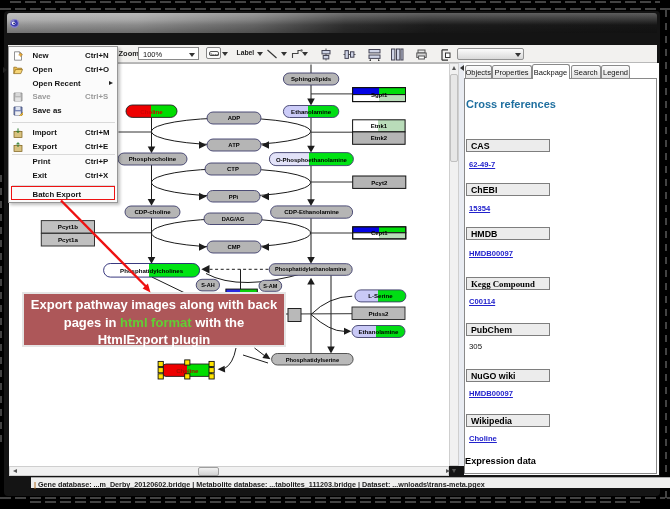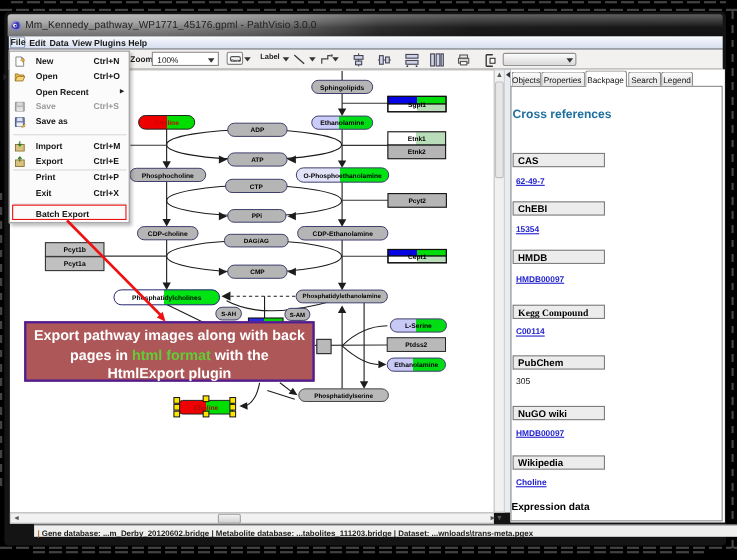--- a/index.html
+++ b/index.html
@@ -48,21 +48,21 @@
     font-size:8.8px;font-weight:bold;color:#000;padding-left:4px;line-height:12px;}
   .xlink{position:absolute;font-size:7.6px;font-weight:bold;color:#2222cc;text-decoration:underline;}
   
   #filemenu{left:8px;top:46px;width:110px;height:157px;background:#fbfbfb;border:1px solid #979797;z-index:30;
     box-shadow:2px 2px 3px rgba(0,0,0,.25);}
   .mi{position:absolute;left:23.5px;font-size:7.8px;font-weight:bold;color:#141414;white-space:nowrap;}
   .ms{position:absolute;left:76px;font-size:7.8px;font-weight:bold;color:#141414;}
   .msep{position:absolute;left:3px;width:103px;height:1px;background:#d9d9d9;}
   .mico{position:absolute;left:4px;width:10px;height:10px;}
   #redbox{left:11px;top:186px;width:104px;height:14px;border:1.6px solid #ee1111;z-index:40;}
-  #annot{left:22px;top:292px;width:264px;height:55px;background:#ad5759;border:2px solid #4c1d95;z-index:45;
+  #annot{left:22px;top:292px;width:264px;height:55px;background:#ad5759;border:2px solid #e5e5e5;z-index:45;
     color:#fff;font-size:13px;font-weight:bold;text-align:center;line-height:17.5px;padding-top:2px;}
   #annot .grn{color:#61ce34;}
   #overlay{left:0;top:0;width:670px;height:509px;z-index:50;pointer-events:none;}
   
   .dash-h{position:absolute;height:1.6px;background:repeating-linear-gradient(90deg,#4a4a4a 0 11px,#000 11px 15px);opacity:.9;}
   .dash-v{position:absolute;width:2px;background:repeating-linear-gradient(180deg,#4a4a4a 0 7px,#000 7px 13px);opacity:.9;}
 </style>
 </head>
 <body>
 <div id="stage">
@@ -77,30 +77,21 @@
   <div class="abs" id="frame"></div>
   <div class="abs" id="titlebar">
       <div class="abs shade"></div>
     </div>
   <svg class="abs" style="left:9px;top:18px;z-index:2" width="11" height="11" viewBox="0 0 11 11">
     <circle cx="5.5" cy="5.5" r="4.6" fill="#8681c8"></circle>
     <path d="M1.5 6.5 Q3 2.5 7.5 2 Q9.6 4.5 8.4 7.6 Q5 9.8 1.5 6.5Z" fill="#3a3ab0"></path>
     <circle cx="4.6" cy="5.2" r="1.7" fill="#fff"></circle>
     <circle cx="5.1" cy="5.4" r="0.9" fill="#23236e"></circle>
   </svg>
-  <div class="abs" id="title-text" style="z-index:2">Mm_Kennedy_pathway_WP1771_45176.gpml - PathVisio 3.0.0</div>
-
-  <div class="abs" id="menubar">
-    <div id="mb-file" class="abs" style="left:0.5px">File</div>
-    <span class="mitem" style="left:18.5px">Edit</span>
-    <span class="mitem" style="left:37px">Data</span>
-    <span class="mitem" style="left:57.5px">View</span>
-    <span class="mitem" style="left:77.5px">Plugins</span>
-    <span class="mitem" style="left:108.5px">Help</span>
-  </div>
+
 
   <div class="abs" id="toolbar">
     <span class="tbtxt" style="left:110.5px;top:3.5px;font-weight:bold;">Zoom:</span>
     <div class="abs" id="zoombox">
         <span>100%</span>
         <i class="cbarrow" style="left:50px;top:5px;"></i>
       </div>
     <div class="abs" style="left:198px;top:1.5px;width:15px;height:12px;border:1px solid #858585;border-radius:2px;background:#fafafa;">
       <div class="abs" style="left:1.5px;top:3px;width:10px;height:5.5px;border:1px solid #555;border-radius:2px;font-size:4px;line-height:5px;text-align:center;color:#222;">Gene</div>
     </div>

